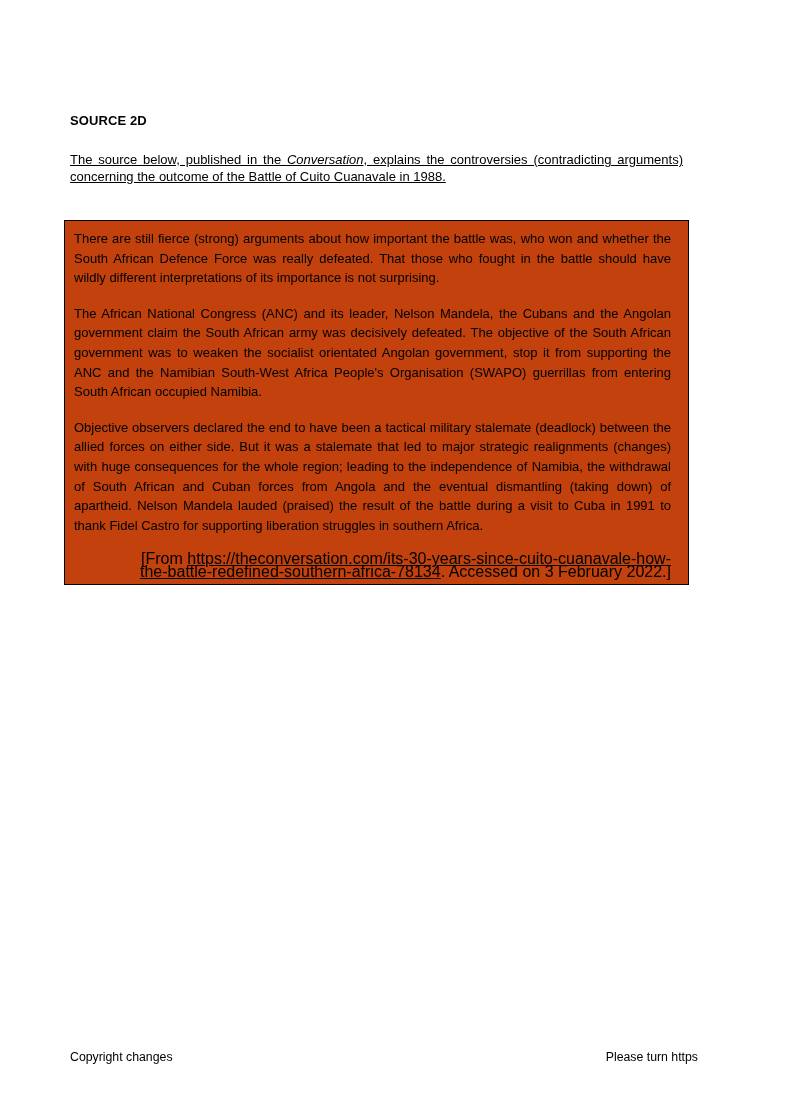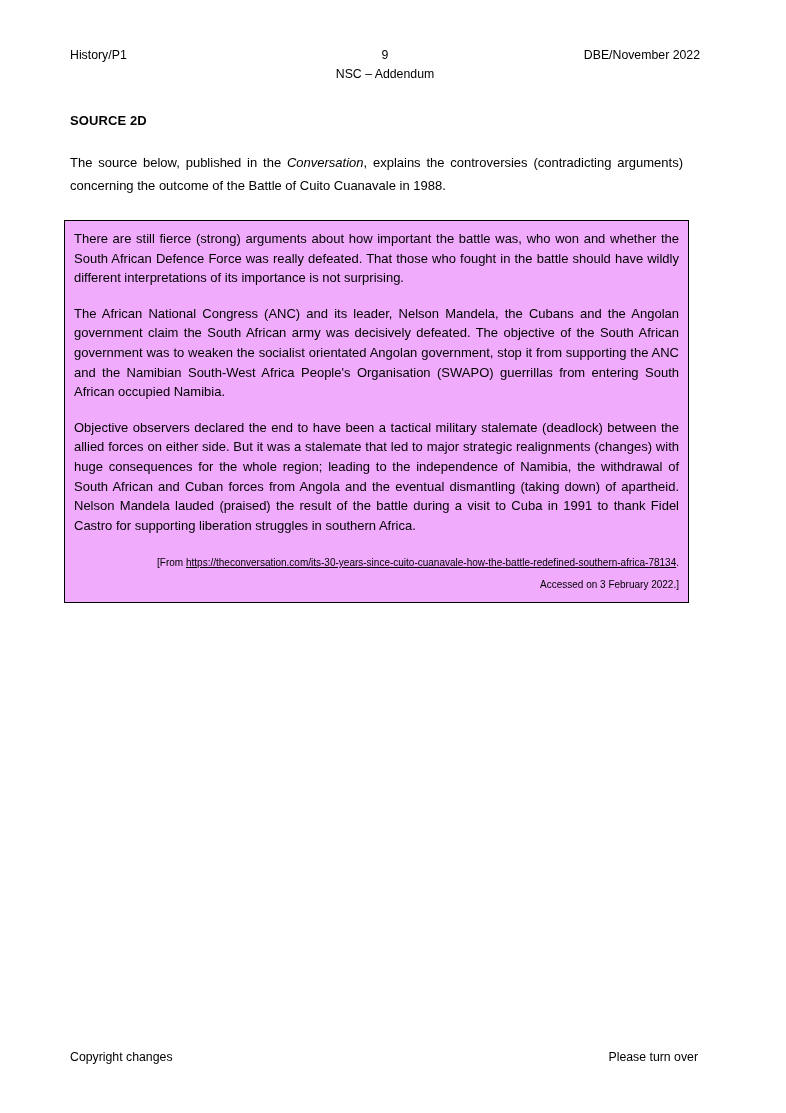--- a/index.html
+++ b/index.html
@@ -69,57 +69,58 @@
     letter-spacing: 0.1px;
   }
 
   
   .intro {
     position: absolute;
     left: 70px;
     top: 151px;
     width: 613px;
     font-size: 13px;
-    line-height: 23px;
+    line-height: 17px;
     text-align: justify;
     text-justify: inter-word;
+    text-decoration: underline;
   }
   .intro i {
     font-style: italic;
   }
 
   
   .source-box {
     position: absolute;
     left: 64px;
     top: 220px;
     width: 625px;
     box-sizing: border-box;
     border: 1.6px solid #000000;
-    padding: 8px 9px 6px 9px;
-    background: #f0abfc;
+    padding: 8px 17px 6px 9px;
+    background: #c2410c;
   }
   .src-p {
     font-size: 13px;
     line-height: 19.6px;
     text-align: justify;
     text-justify: inter-word;
     margin: 0 0 16px 0;
   }
   .src-p:last-of-type {
     margin-bottom: 0;
   }
   .src-p.last-block {
     margin-bottom: 17px;
   }
 
   
   .citation {
-    font-size: 10px;
-    line-height: 22px;
+    font-size: 16px;
+    line-height: 13px;
     text-align: right;
     margin: 0;
     padding-left: 52px;
   }
   .citation .url {
     text-decoration: underline;
   }
 
   
   .footer {
@@ -139,40 +140,32 @@
     position: absolute;
     right: 0;
     top: 0;
   }
 </style>
 </head>
 <body>
 
 <div class="page">
 
-  <div class="running-head">
-    <div class="rh-row">
-      <span class="rh-left">History/P1</span>
-      <span class="rh-center">9</span>
-      <span class="rh-right">DBE/November 2022</span>
-      <span class="rh-center-2">NSC – Addendum</span>
-    </div>
-  </div>
 
   <div class="source-heading">SOURCE 2D</div>
 
   <div class="intro">
     <span>The source below, published in the </span><i>Conversation</i><span>, explains the controversies (contradicting arguments) concerning the outcome of the Battle of Cuito Cuanavale in 1988.</span>
   </div>
 
   <div class="source-box">
     <p class="src-p">There are still fierce (strong) arguments about how important the battle was, who won and whether the South African Defence Force was really defeated. That those who fought in the battle should have wildly different interpretations of its importance is not surprising.</p>
     <p class="src-p">The African National Congress (ANC) and its leader, Nelson Mandela, the Cubans and the Angolan government claim the South African army was decisively defeated. The objective of the South African government was to weaken the socialist orientated Angolan government, stop it from supporting the ANC and the Namibian South-West Africa People's Organisation (SWAPO) guerrillas from entering South African occupied Namibia.</p>
     <p class="src-p last-block">Objective observers declared the end to have been a tactical military stalemate (deadlock) between the allied forces on either side. But it was a stalemate that led to major strategic realignments (changes) with huge consequences for the whole region; leading to the independence of Namibia, the withdrawal of South African and Cuban forces from Angola and the eventual dismantling (taking down) of apartheid. Nelson Mandela lauded (praised) the result of the battle during a visit to Cuba in 1991 to thank Fidel Castro for supporting liberation struggles in southern Africa.</p>
     <p class="citation"><span>[From </span><span class="url">https://theconversation.com/its-30-years-since-cuito-cuanavale-how-the-battle-redefined-southern-africa-78134</span><span>. Accessed on 3 February 2022.]</span></p>
   </div>
 
   <div class="footer">
     <span class="footer-left">Copyright changes</span>
-    <span class="footer-right">Please turn over</span>
+    <span class="footer-right">Please turn https</span>
   </div>
 
 </div>
 
 </body></html>

